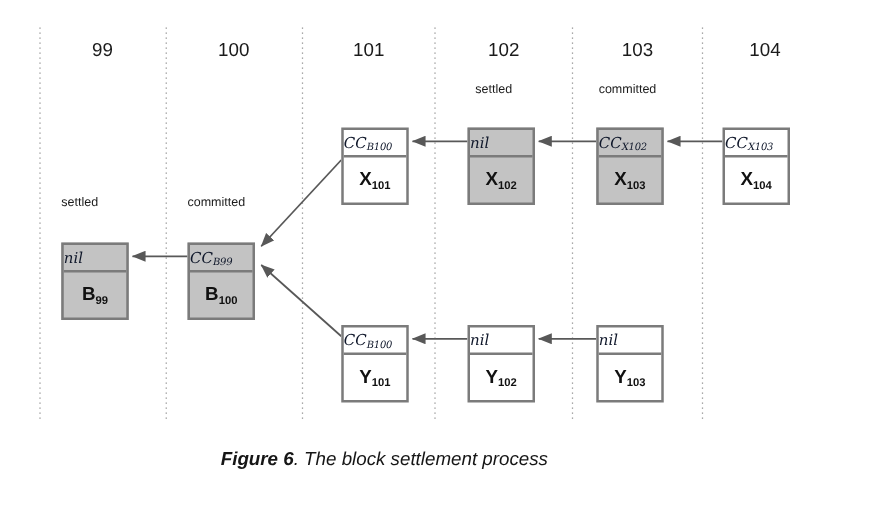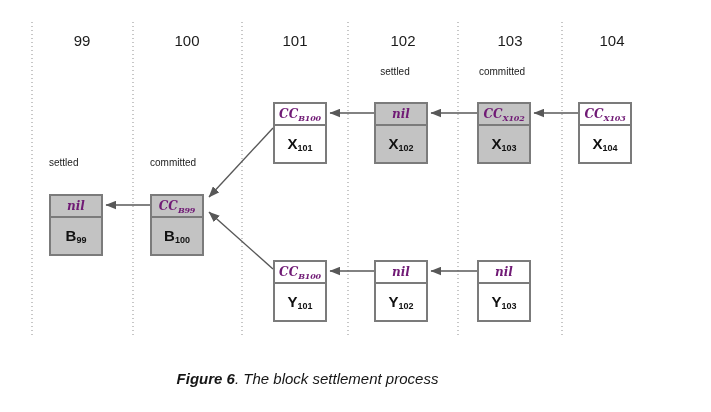--- a/index.html
+++ b/index.html
@@ -30,34 +30,34 @@
   }
   .status-center{width:100px;text-align:center;}
 
   .block-box{
     position:absolute;width:54px;height:62px;box-sizing:border-box;
     border:2px solid var(--border);background:var(--plain);
   }
   .block-box.shaded{background:var(--shaded);}
   .cc{
     height:22px;box-sizing:border-box;border-bottom:2px solid var(--border);
-    display:flex;align-items:center;justify-content:center;
-    font-family:"DejaVu Serif",serif;font-style:italic;font-weight:bold;
-    font-size:12px;color:#701a75;
+    display:flex;align-items:center;
+    font-family:"DejaVu Serif",serif;font-style:italic;font-weight:normal;
+    font-size:12px;color:#0f172a;
   }
   .cc .sub{font-size:8px;margin-top:7px;letter-spacing:-0.2px;}
   .nm{
     height:34px;display:flex;align-items:center;justify-content:center;
     font-family:"Liberation Sans",sans-serif;font-weight:bold;
     font-size:15px;color:#111;
   }
   .nm .sub{font-size:9px;margin-top:10px;}
 
   .caption{
-    position:absolute;left:0;right:36px;top:370px;text-align:center;
+    position:absolute;left:0;right:36px;top:359px;text-align:center;
     font-size:15px;font-style:italic;color:#161616;
   }
   .caption .cap-bold{font-weight:bold;}
 </style>
 </head>
 <body>
 
 <div class="canvas">
 
   <svg class="lines-layer" viewBox="0 0 711 412" xmlns="http://www.w3.org/2000/svg">

